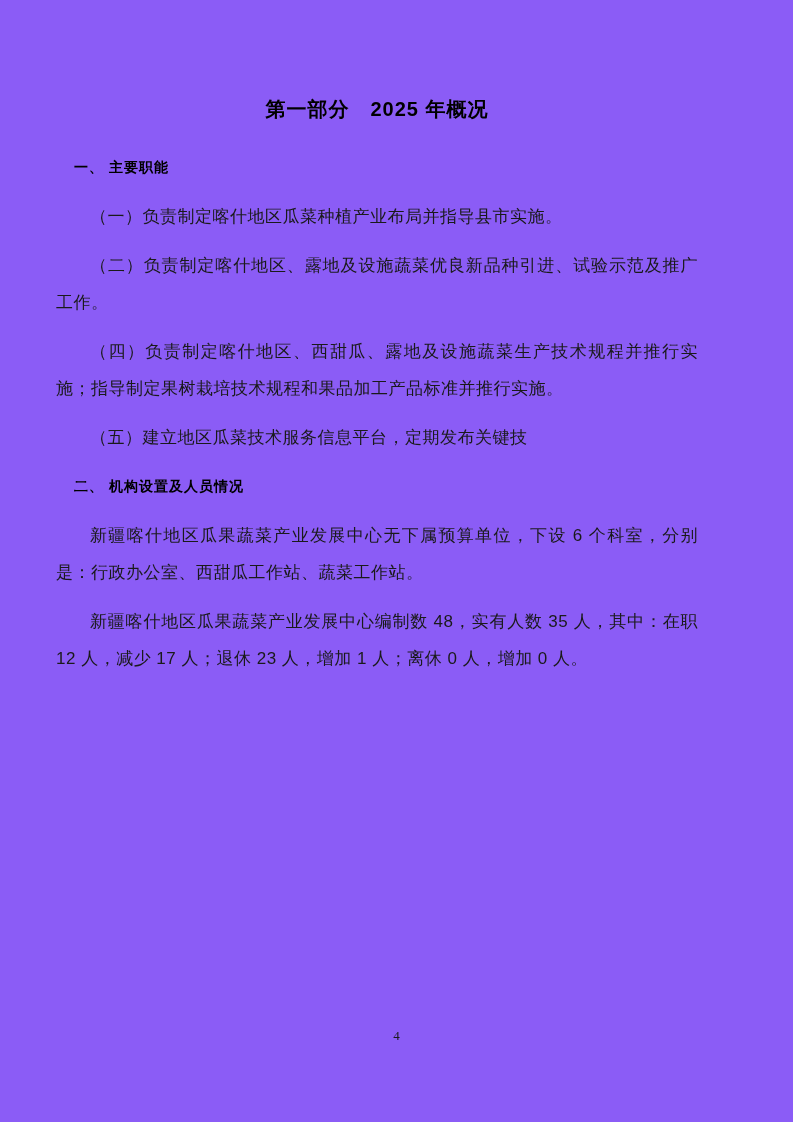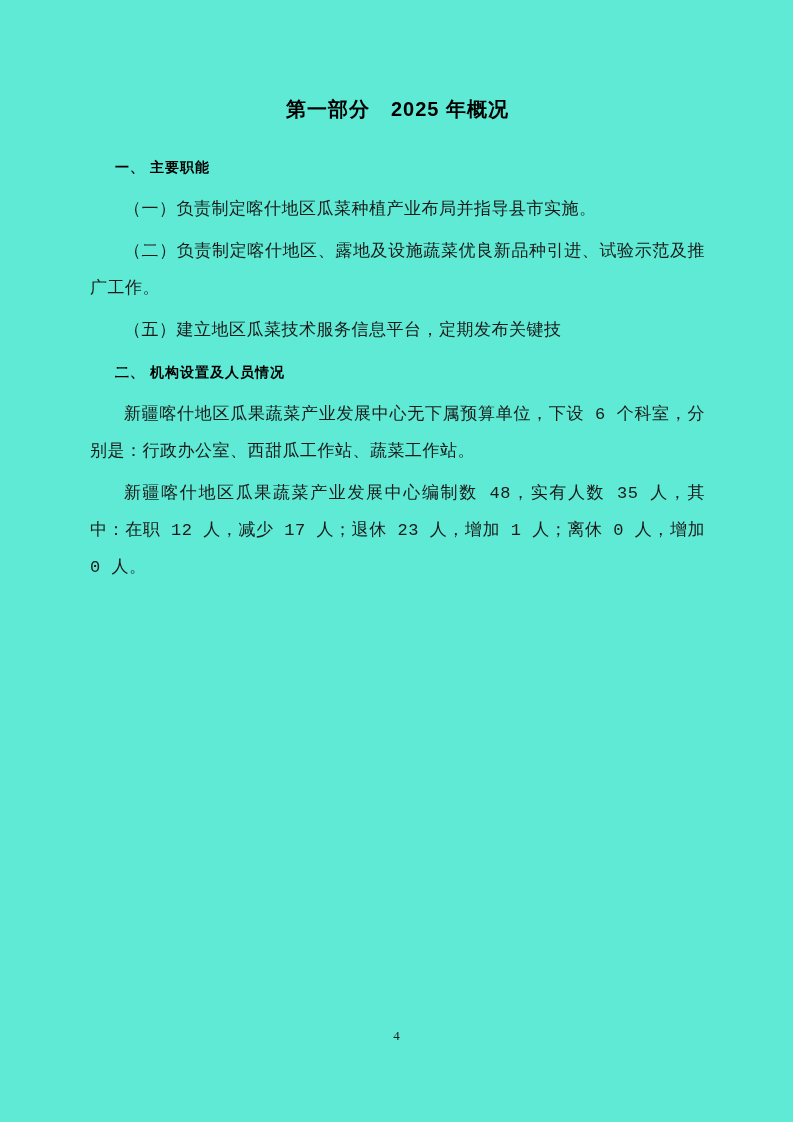--- a/index.html
+++ b/index.html
@@ -5,23 +5,23 @@
   html, body {
     margin: 0;
     padding: 0;
     background: #ffffff;
   }
   .page {
     position: relative;
     width: 793px;
     height: 1122px;
     margin: 0 auto;
-    background: #5eead4;
+    background: #8b5cf6;
     box-sizing: border-box;
-    padding: 96px 83px 0 85px;
+    padding: 96px 83px 0 44px;
     color: #111111;
     overflow: hidden;
   }
   .doc-title {
     font-family: "Liberation Sans", sans-serif;
     font-weight: bold;
     font-size: 20px;
     line-height: 26px;
     text-align: center;
     letter-spacing: 1px;
@@ -32,24 +32,24 @@
     font-family: "Liberation Sans", sans-serif;
     font-weight: bold;
     font-size: 14px;
     line-height: 37px;
     margin: 0;
     padding-left: 30px;
     letter-spacing: 1px;
     color: #000000;
   }
   .body-par {
-    font-family: Liberation Mono, monospace;
+    font-family: Liberation Sans, sans-serif;
     font-size: 17px;
     line-height: 37px;
-    margin: 5px;
+    margin: 12px;
     text-indent: 2em;
     text-align: justify;
     letter-spacing: 0.5px;
     color: #1a1a1a;
   }
   .page-footer {
     position: absolute;
     left: 0;
     right: 0;
     bottom: 78px;
@@ -63,20 +63,21 @@
 <body>
 
 <div class="page">
 
   <h1 class="doc-title">第一部分　2025 年概况</h1>
 
   <section>
     <h2 class="sec-heading">一、 主要职能</h2>
     <p class="body-par">（一）负责制定喀什地区瓜菜种植产业布局并指导县市实施。</p>
     <p class="body-par">（二）负责制定喀什地区、露地及设施蔬菜优良新品种引进、试验示范及推广工作。</p>
+    <p class="body-par">（四）负责制定喀什地区、西甜瓜、露地及设施蔬菜生产技术规程并推行实施；指导制定果树栽培技术规程和果品加工产品标准并推行实施。</p>
     <p class="body-par">（五）建立地区瓜菜技术服务信息平台，定期发布关键技</p>
   </section>
 
   <section>
     <h2 class="sec-heading">二、 机构设置及人员情况</h2>
     <p class="body-par">新疆喀什地区瓜果蔬菜产业发展中心无下属预算单位，下设 6 个科室，分别是：行政办公室、西甜瓜工作站、蔬菜工作站。</p>
     <p class="body-par">新疆喀什地区瓜果蔬菜产业发展中心编制数 48，实有人数 35 人，其中：在职 12 人，减少 17 人；退休 23 人，增加 1 人；离休 0 人，增加 0 人。</p>
   </section>
 
   <footer class="page-footer">

